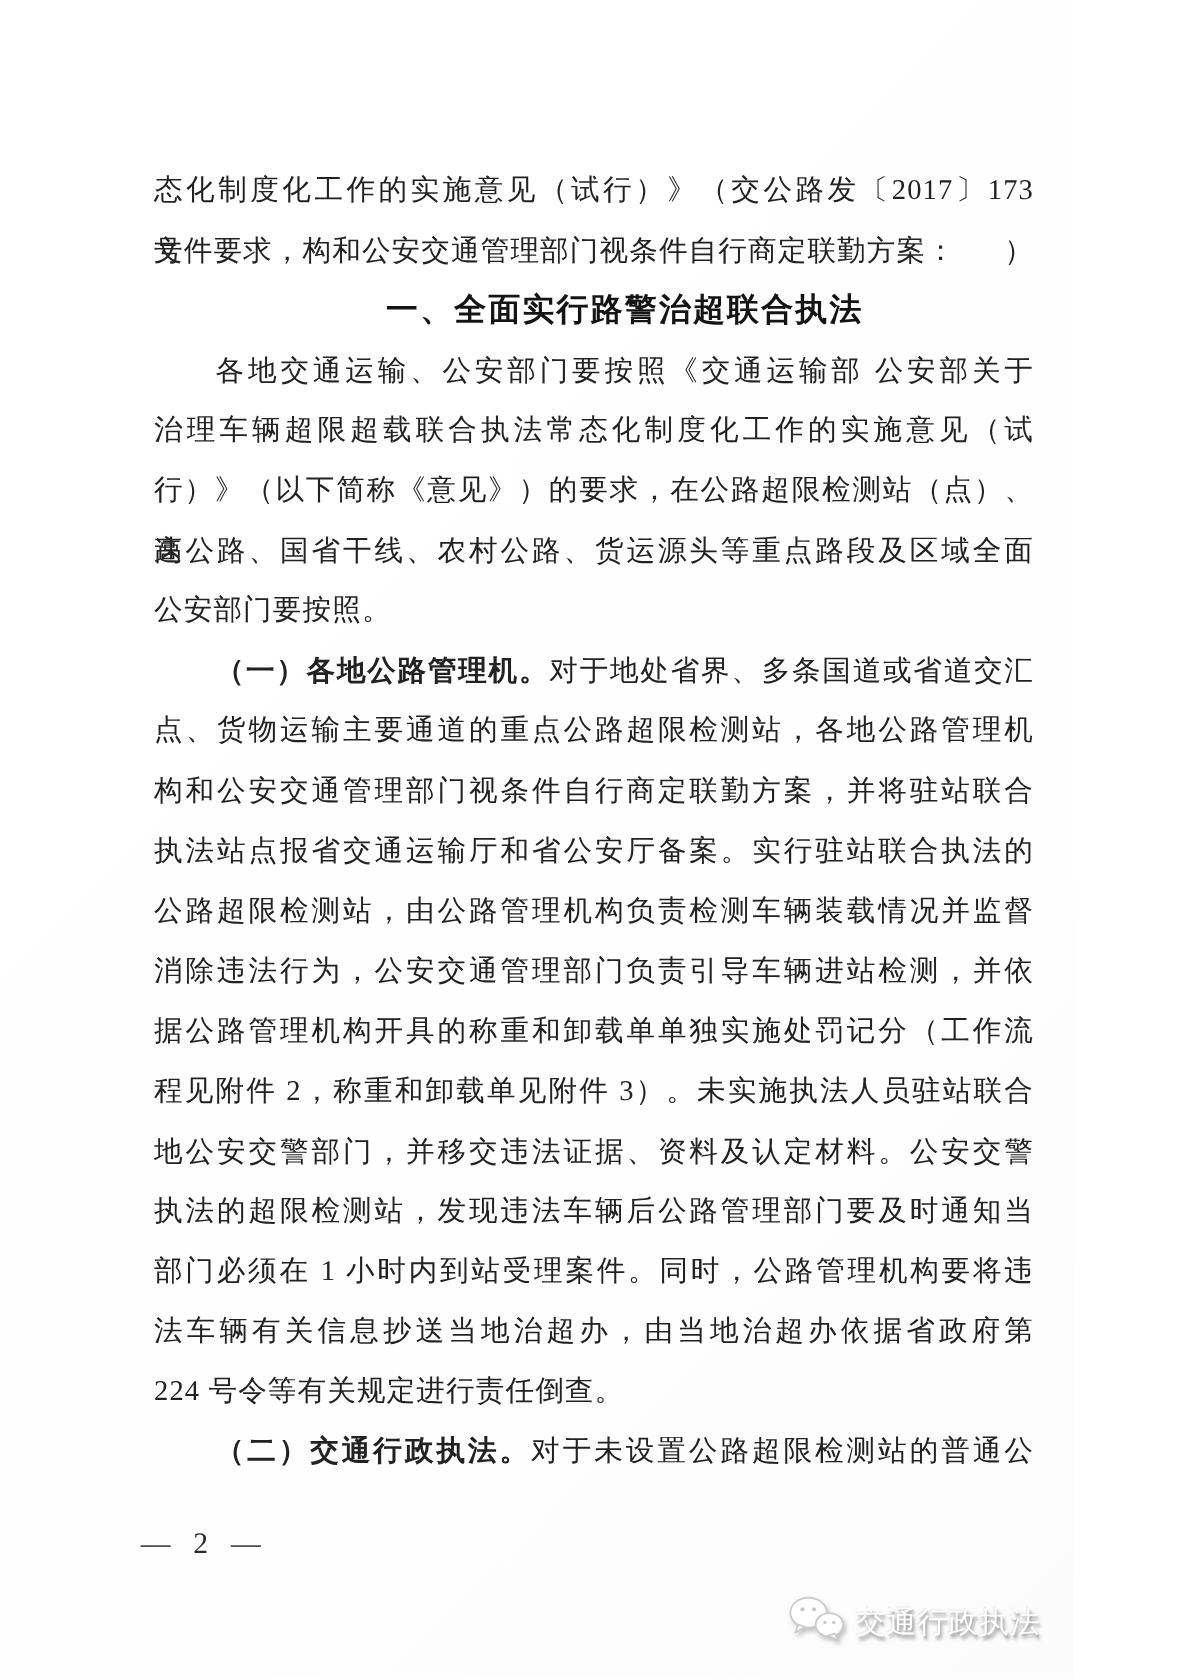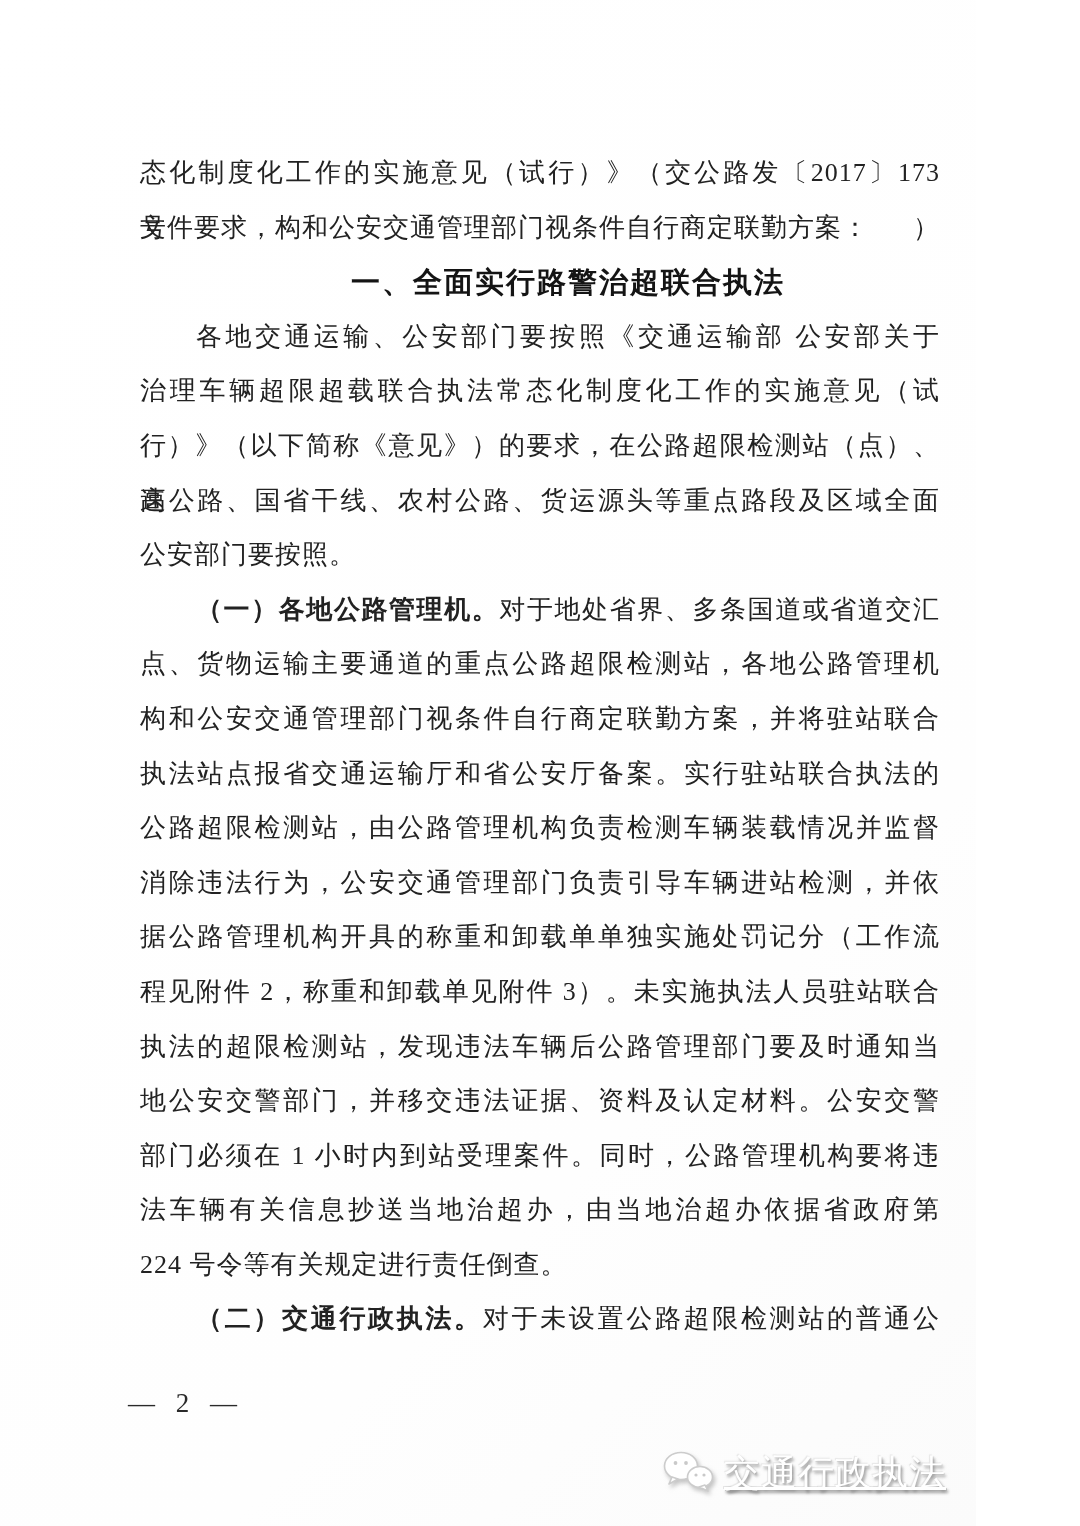--- a/index.html
+++ b/index.html
@@ -62,29 +62,28 @@
   .watermark {
     position: absolute;
     right: 30px;
     bottom: 28px;
     display: flex;
     align-items: center;
     gap: 10px;
   }
   .watermark .wm-text {
     font-family: "Liberation Sans", "DejaVu Sans", sans-serif;
-    font-size: 36px;
+    font-size: 27px;
     font-weight: 400;
     letter-spacing: 1px;
     color: #ffffff;
     text-shadow:
       2px 3px 3px rgba(130,130,130,0.75),
       -1px -1px 1px rgba(190,190,190,0.35),
       1px 1px 1px rgba(160,160,160,0.4);
-    text-decoration: underline;
   }
   .watermark svg {
     filter: drop-shadow(2px 3px 2px rgba(150,150,150,0.55));
   }
 </style>
 </head>
 <body>
 
 <div class="page">
 
@@ -98,22 +97,22 @@
       <div class="line body fill">速公路、国省干线、农村公路、货运源头等重点路段及区域全面</div>
       <div class="line body">公安部门要按照。</div>
       <div class="line body indent fill"><b>（一）各地公路管理机。</b>对于地处省界、多条国道或省道交汇</div>
       <div class="line body fill">点、货物运输主要通道的重点公路超限检测站，各地公路管理机</div>
       <div class="line body fill">构和公安交通管理部门视条件自行商定联勤方案，并将驻站联合</div>
       <div class="line body fill">执法站点报省交通运输厅和省公安厅备案。实行驻站联合执法的</div>
       <div class="line body fill">公路超限检测站，由公路管理机构负责检测车辆装载情况并监督</div>
       <div class="line body fill">消除违法行为，公安交通管理部门负责引导车辆进站检测，并依</div>
       <div class="line body fill">据公路管理机构开具的称重和卸载单单独实施处罚记分（工作流</div>
       <div class="line body fill">程见附件 2，称重和卸载单见附件 3）。未实施执法人员驻站联合</div>
+      <div class="line body fill">地公安交警部门，并移交违法证据、资料及认定材料。公安交警</div>
       <div class="line body fill">执法的超限检测站，发现违法车辆后公路管理部门要及时通知当</div>
-      <div class="line body fill">地公安交警部门，并移交违法证据、资料及认定材料。公安交警</div>
       <div class="line body fill">部门必须在 1 小时内到站受理案件。同时，公路管理机构要将违</div>
       <div class="line body fill">法车辆有关信息抄送当地治超办，由当地治超办依据省政府第</div>
       <div class="line body">224 号令等有关规定进行责任倒查。</div>
       <div class="line body indent fill"><b>（二）交通行政执法。</b>对于未设置公路超限检测站的普通公</div>
     </div>
 
   <div class="page-number">— 2 —</div>
 
   <div class="watermark">
     <span>

